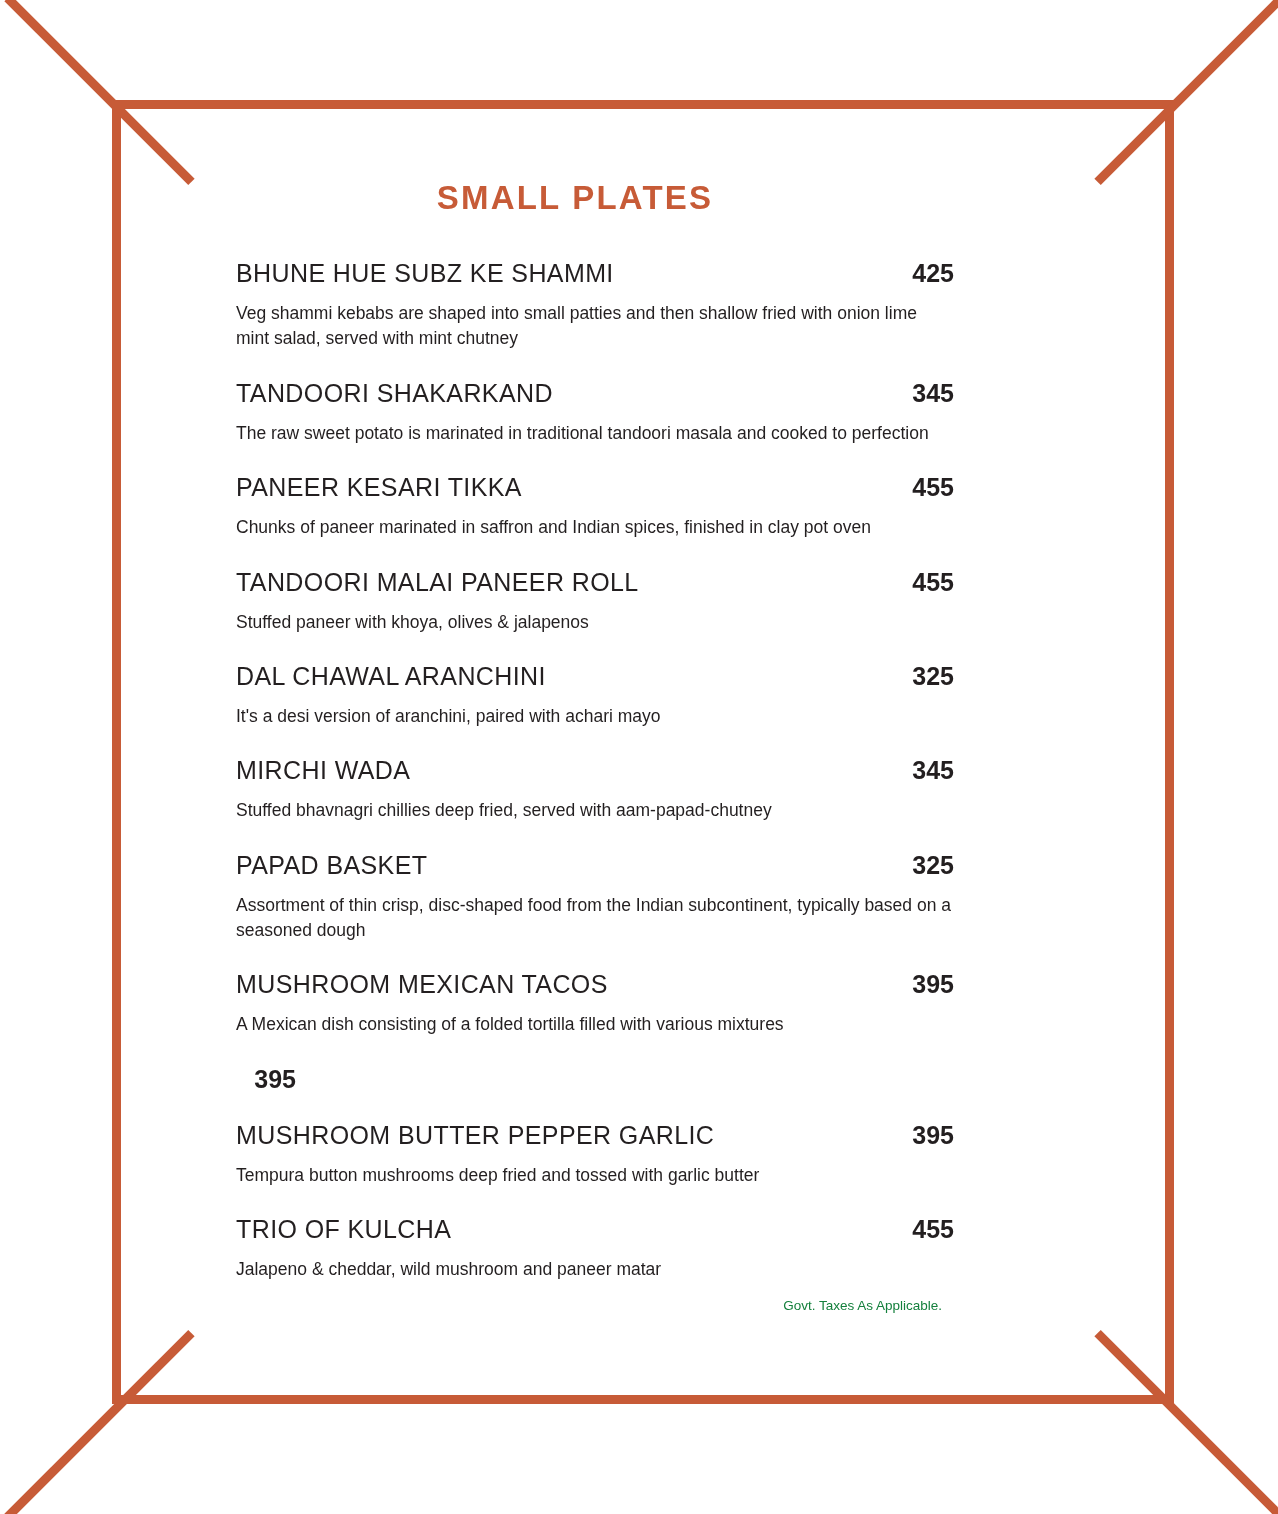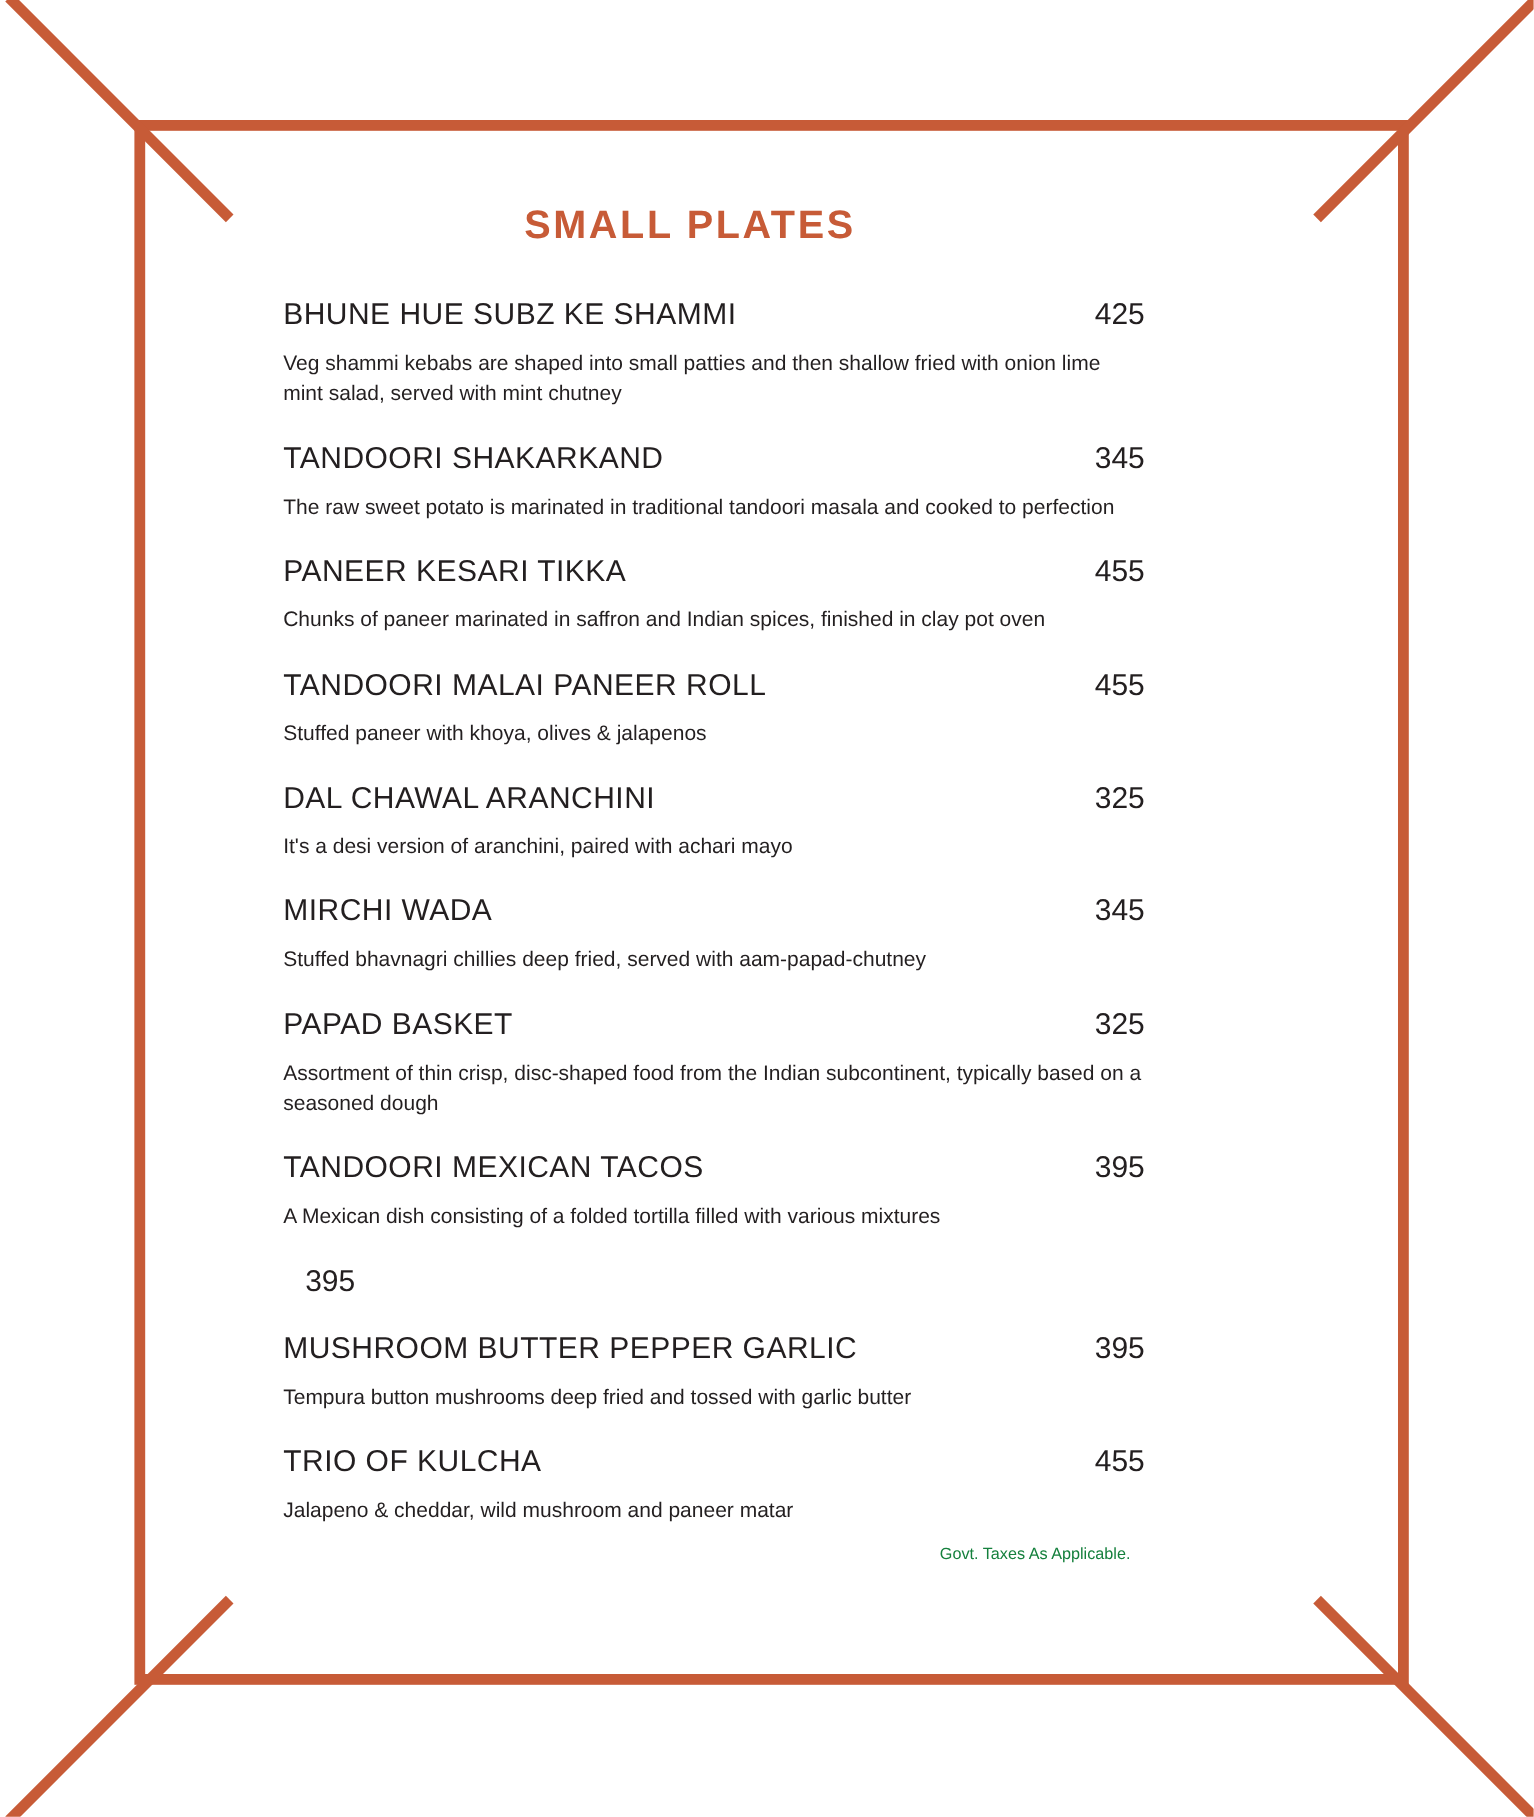--- a/index.html
+++ b/index.html
@@ -62,21 +62,21 @@
     left: 1185px;
     top: 1295px;
     height: 260px;
     transform: rotate(-45deg);
   }
 
   
   .page {
     position: absolute;
     left: 112px;
-    top: 88px;
+    top: 99px;
     width: 912px;
     height: 1304px;
     box-sizing: border-box;
     padding: 60px 48px 0 62px;
   }
   .menu-title {
     text-align: center;
     color: #c75b37;
     font-size: 33px;
     font-weight: bold;
@@ -98,21 +98,21 @@
   .item-name {
     font-size: 25px;
     letter-spacing: 0.4px;
     color: #231f20;
     font-weight: 400;
     white-space: nowrap;
   }
   .item-price {
     font-size: 25px;
     color: #231f20;
-    font-weight: 400;
+    font-weight: 700;
     min-width: 60px;
     text-align: right;
   }
   .item-desc {
     font-size: 17.5px;
     line-height: 1.45;
     color: #231f20;
     margin-top: 13px;
     max-width: 880px;
   }
@@ -191,21 +191,21 @@
     <div class="item">
       <div class="item-head">
         <span class="item-name">PAPAD BASKET</span>
         <span class="item-price">325</span>
       </div>
       <div class="item-desc">Assortment of thin crisp, disc-shaped food from the Indian subcontinent, typically based on a seasoned dough</div>
     </div>
 
     <div class="item">
       <div class="item-head">
-        <span class="item-name">TANDOORI MEXICAN TACOS</span>
+        <span class="item-name">MUSHROOM MEXICAN TACOS</span>
         <span class="item-price">395</span>
       </div>
       <div class="item-desc">A Mexican dish consisting of a folded tortilla filled with various mixtures</div>
     </div>
 
     <div class="item">
       <div class="item-head">
         <span class="item-price">395</span>
       </div>
     </div>

